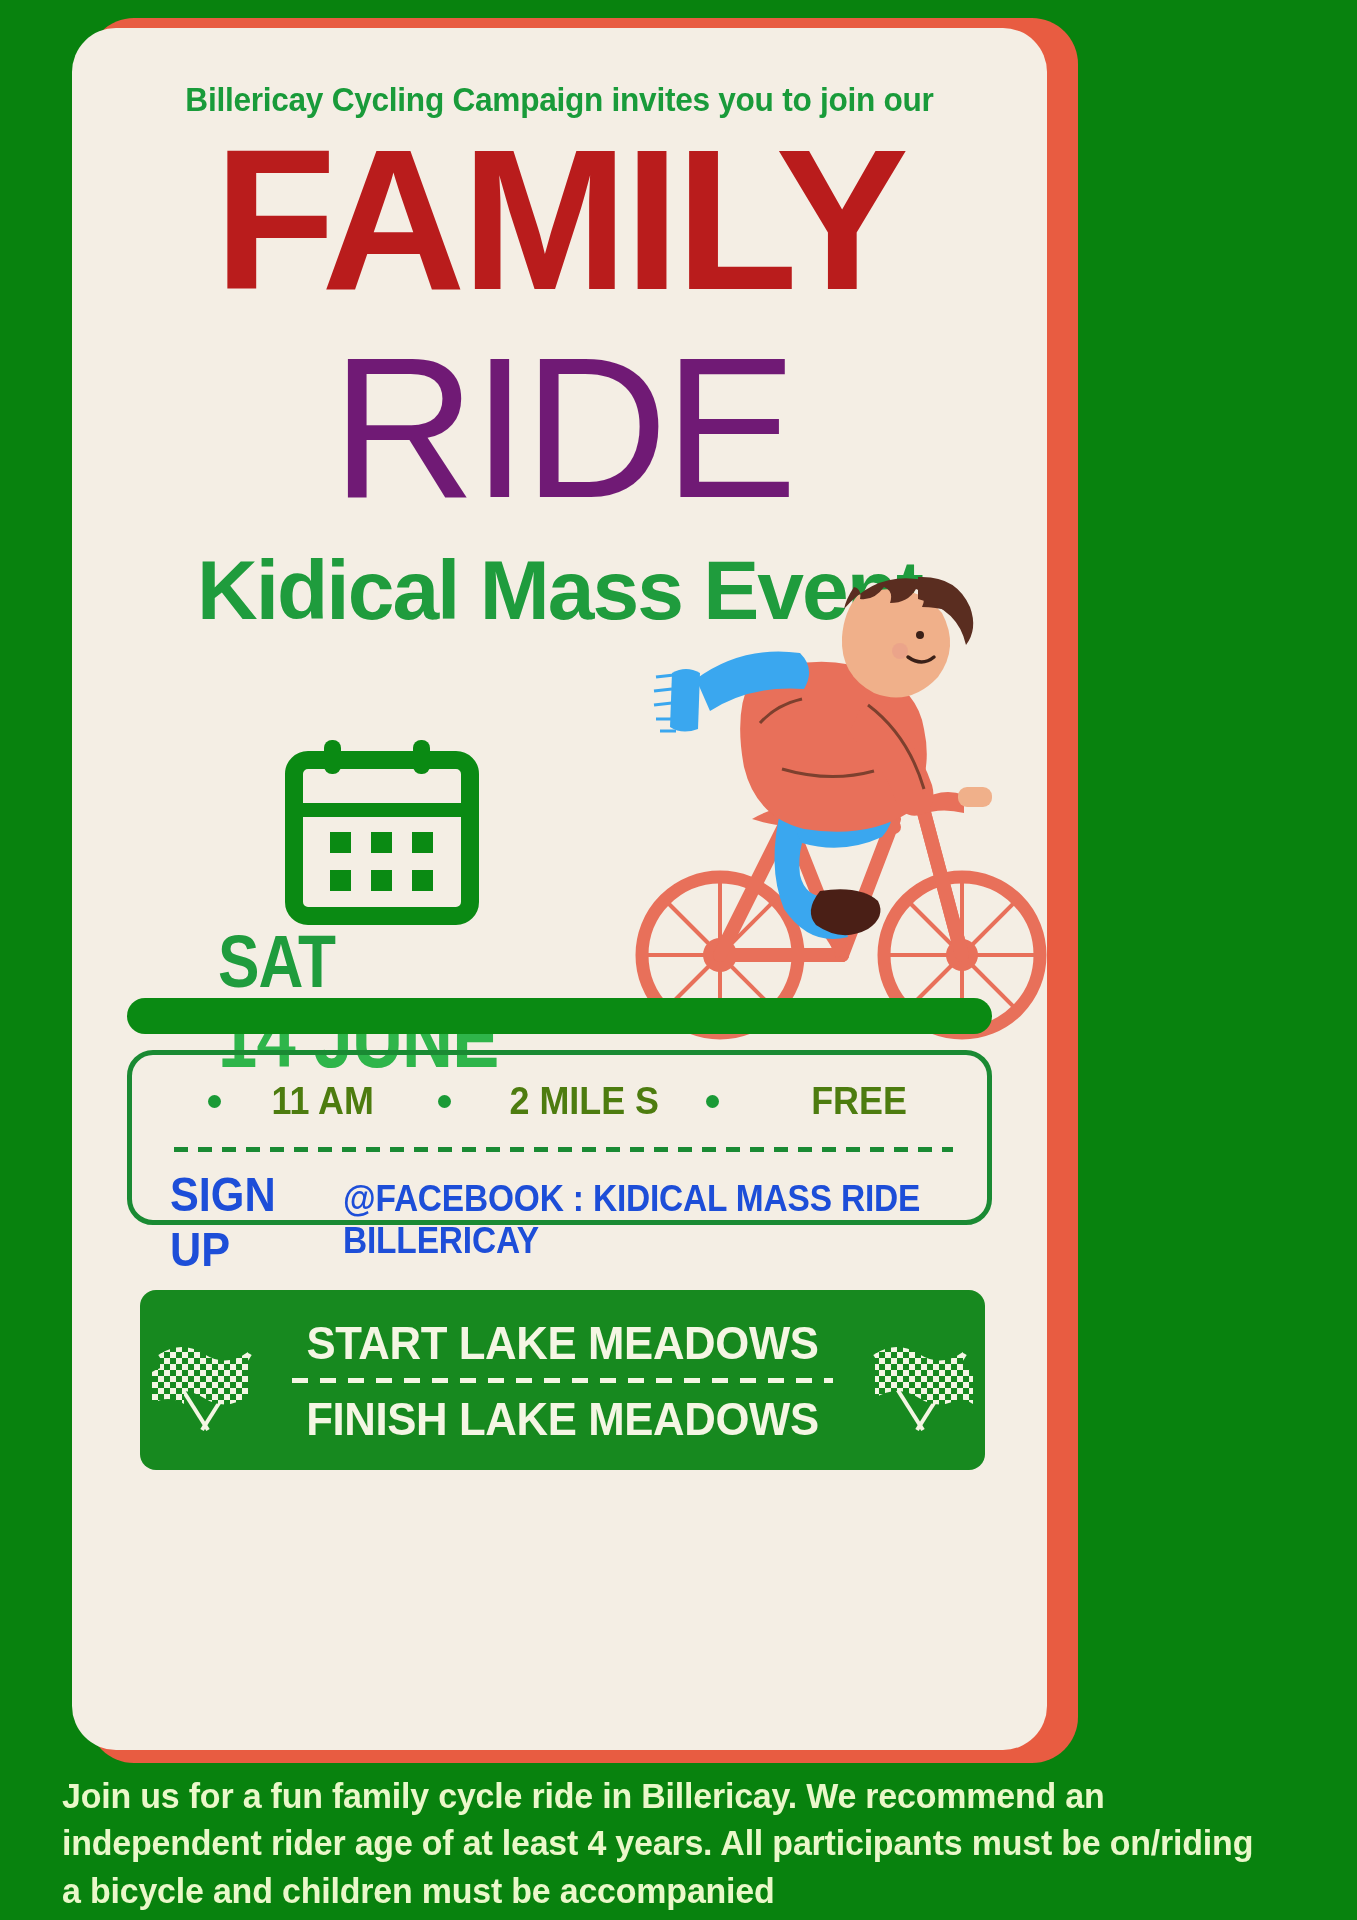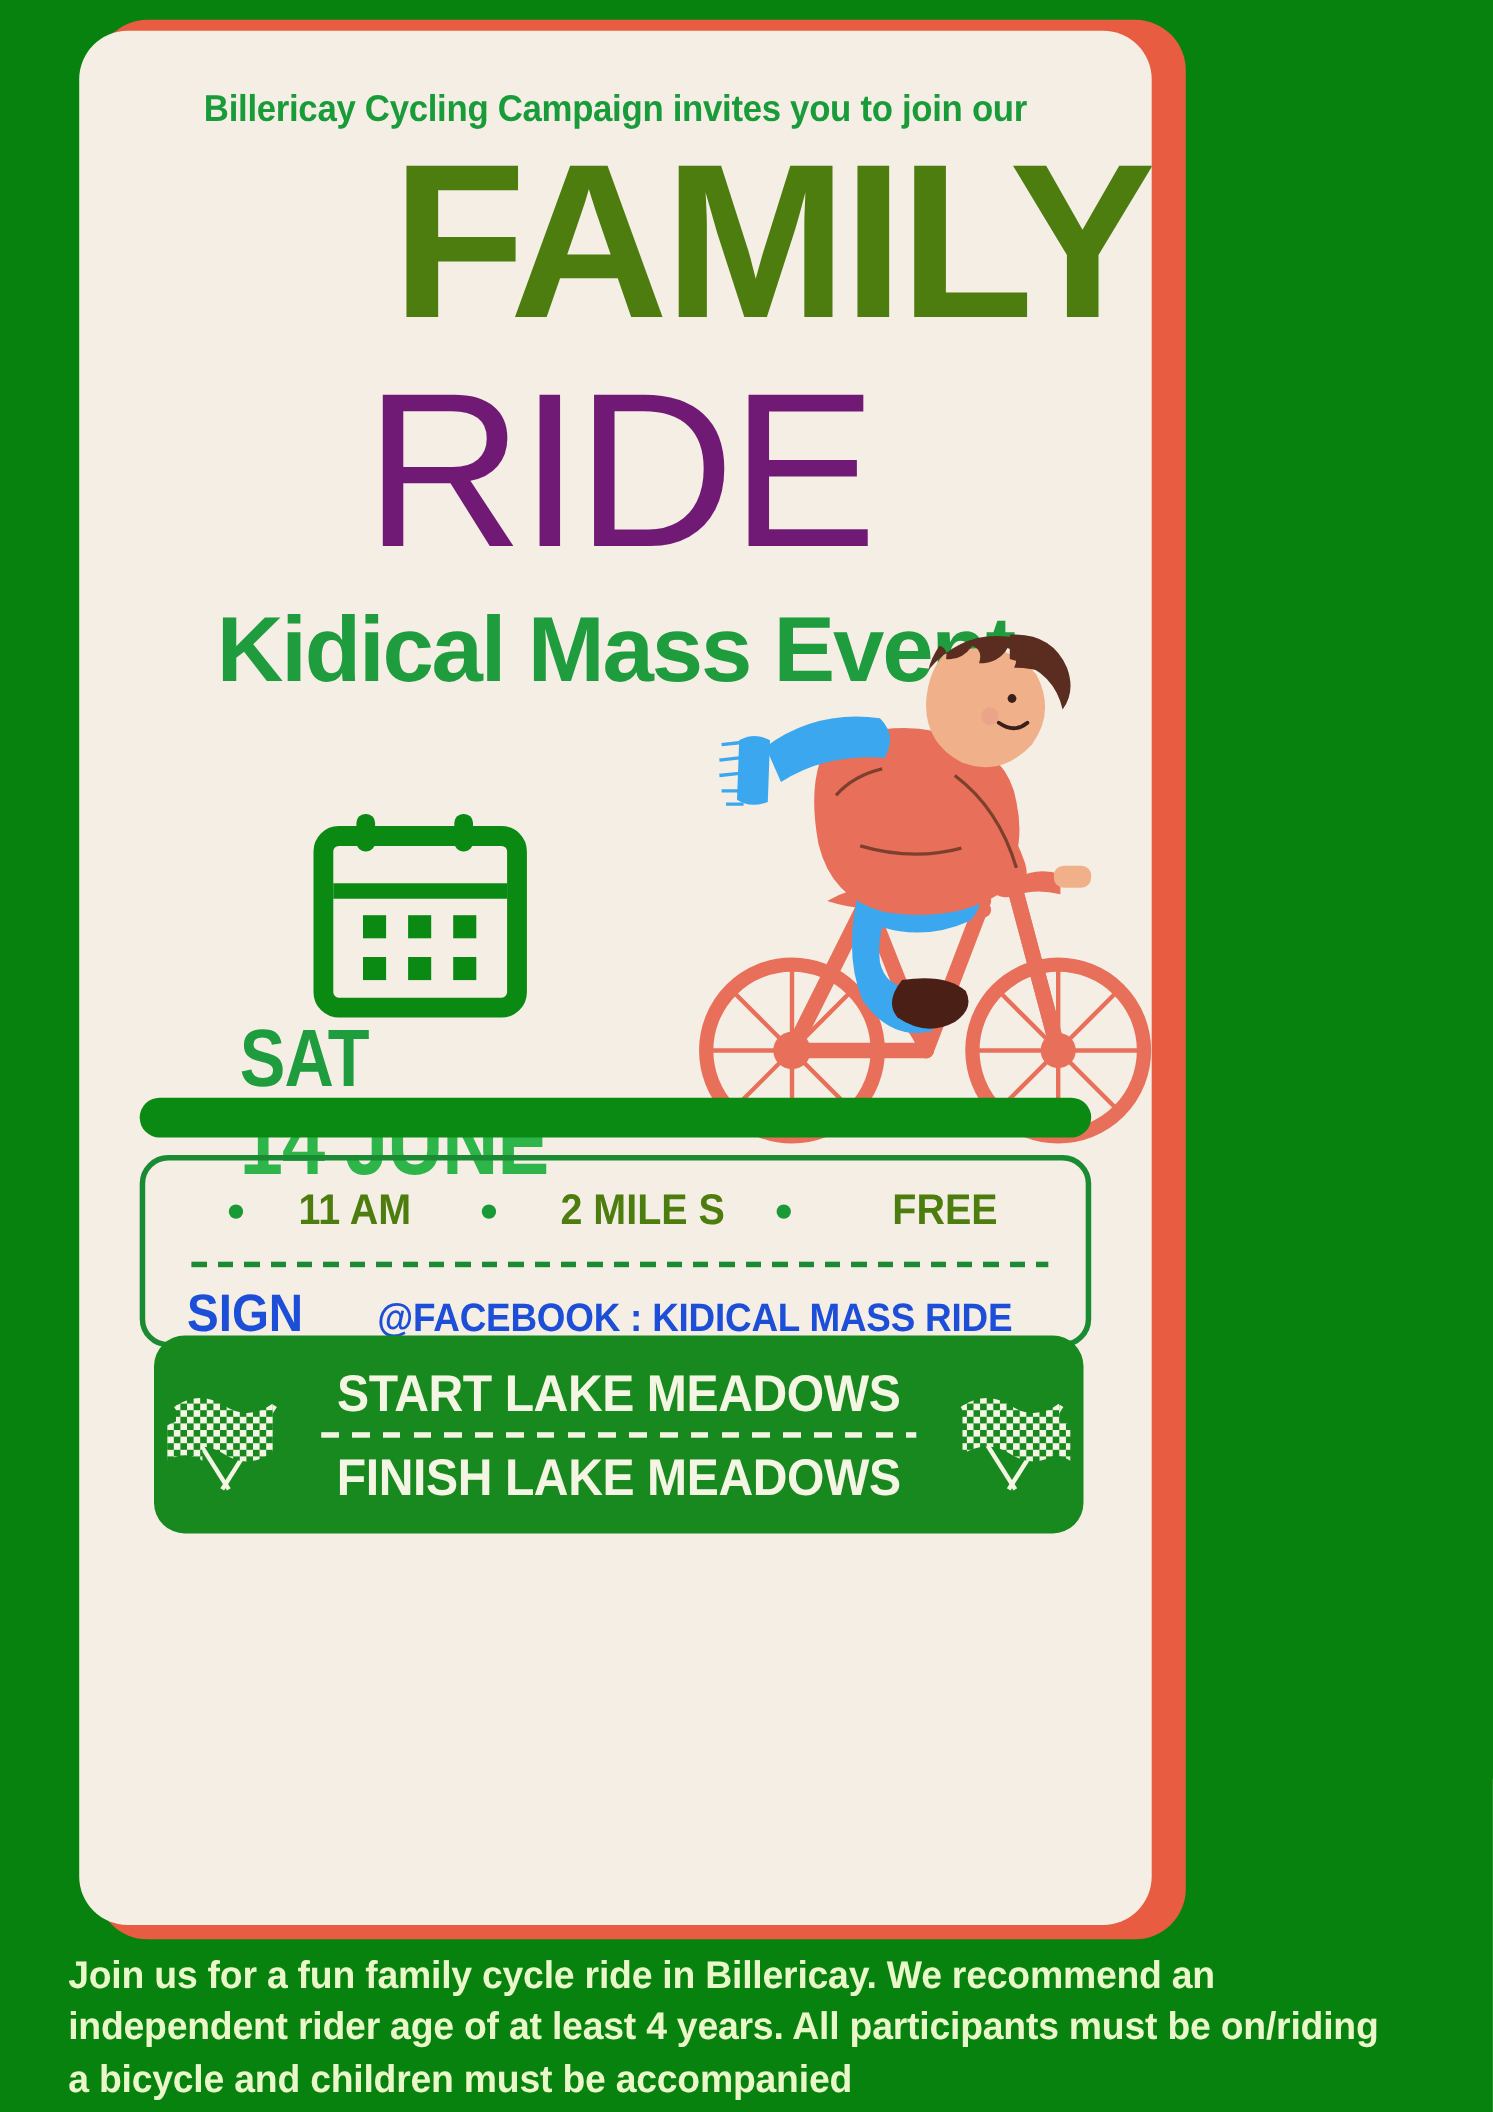--- a/index.html
+++ b/index.html
@@ -40,22 +40,22 @@
     position:absolute; left:0; right:0; top:52px;
     text-align:center;
     color:#199b3a;
     font-size:34px;
     font-weight:bold;
     letter-spacing:-.3px;
     transform:scaleX(.93);
   }
   .title1 {
     position:absolute; left:0; right:0; top:92px;
-    text-align:right;
-    color:#4d7c0f;
+    text-align:center;
+    color:#b91c1c;
     font-size:200px;
     font-weight:bold;
     line-height:1;
     letter-spacing:-4px;
   }
   .title2 {
     position:absolute; left:6px; right:0; top:300px;
     text-align:center;
     color:#701a75;
     font-size:200px;
@@ -134,24 +134,24 @@
   .signup-row {
     position:absolute; left:38px; right:10px; top:112px;
     display:flex; align-items:baseline;
     color:#1d4ed8; font-weight:bold;
   }
   .signup-label { font-size:48px; transform:scaleX(.9); transform-origin:left; }
   .signup-val  { font-size:36px; margin-left:24px; transform:scaleX(.93); transform-origin:left; letter-spacing:-.2px; }
 
   
   .sf-box {
-    position:absolute; left:68px; top:1186px;
+    position:absolute; left:68px; top:1262px;
     width:845px; height:180px;
     background:#17891f;
-    border-radius:28px;
+    border-radius:16px;
     display:flex; align-items:center;
   }
   .flagpair { width:118px; height:104px; flex:0 0 118px; margin:0 6px; }
   .sf-mid { flex:1 1 auto; text-align:center; color:#f4f6e3; }
   .sf-line { font-size:47px; font-weight:bold; transform:scaleX(.93); letter-spacing:-.4px; }
   .sf-dash {
     height:5px; margin:8px 22px;
     background:repeating-linear-gradient(to right,#f4f6e3 0 16px,transparent 16px 28px);
   }
 

